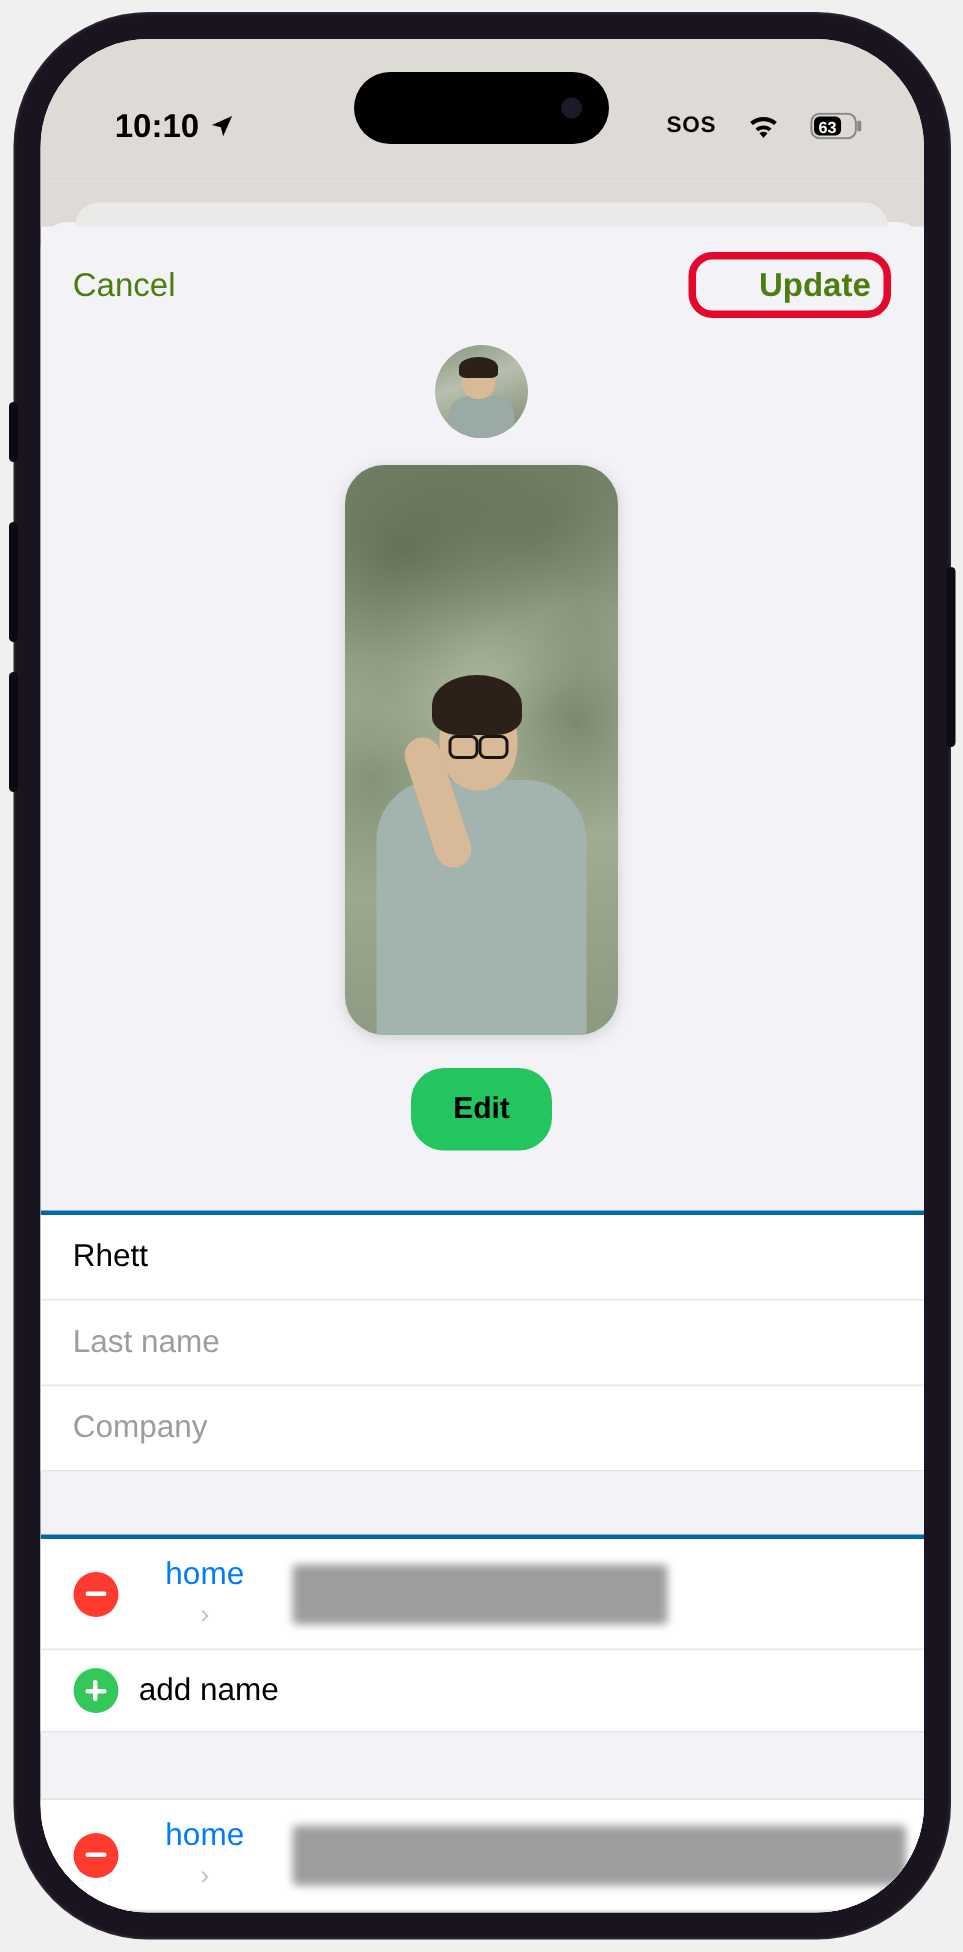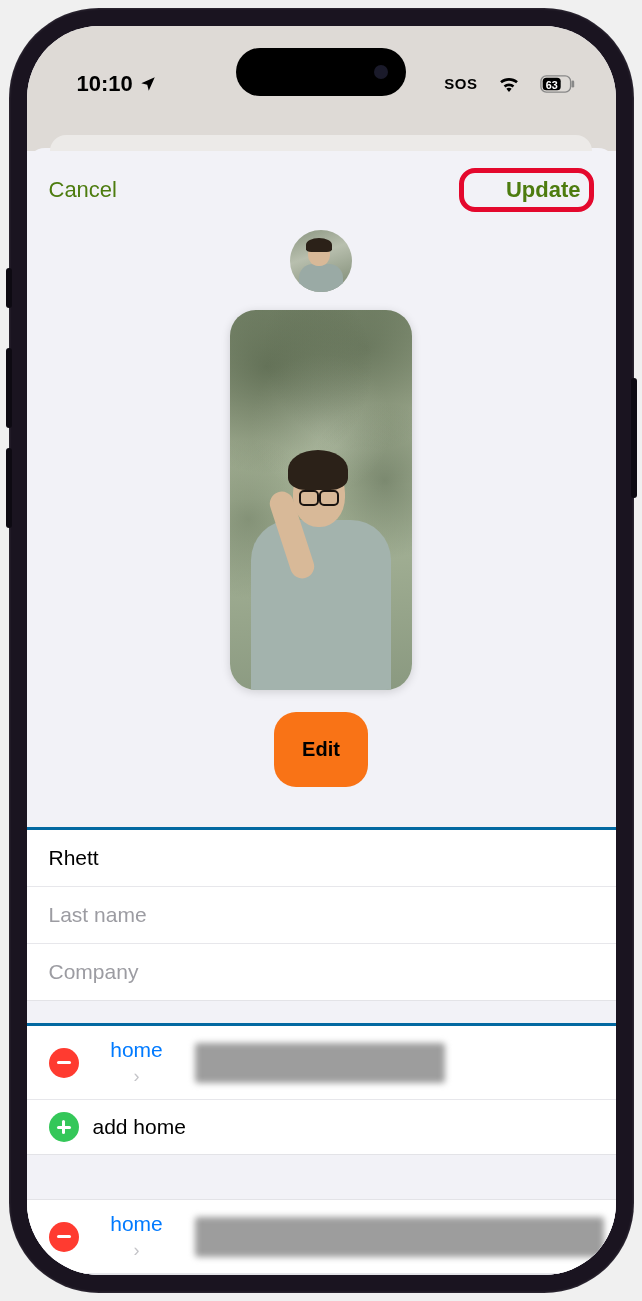--- a/index.html
+++ b/index.html
@@ -208,24 +208,24 @@
   .poster .person-arm {
     position: absolute;
     width: 24px; height: 90px;
     background: #d8b998;
     border-radius: 12px;
     left: 50px; top: 180px;
     transform: rotate(-18deg);
   }
   .edit-pill {
     margin-top: 22px;
-    background: #f97316;
+    background: #22c55e;
     border: none;
     border-radius: 22px;
-    padding: 26px 28px;
+    padding: 16px 28px;
     font-size: 20px;
     font-weight: 600;
     cursor: pointer;
   }
   .form-section {
     background: #fff;
     border-top: 3px solid #0369a1;
     border-bottom: 1px solid #e3e3e7;
     margin-top: 14px;
   }
@@ -405,21 +405,21 @@
           <div class="label-link">
             <span>home</span>
             <span class="chevron">›</span>
           </div>
           <div class="blurred"></div>
         </div>
         <div class="phone-row">
           <div class="circle-btn add">
               <div class="plus"></div>
             </div>
-          <span>add home</span>
+          <span>add name</span>
         </div>
       </div>
 
       <div class="form-section phone-section2" style="position:relative;">
         <div class="phone-row">
           <div class="circle-btn remove">
               <div class="bar"></div>
             </div>
           <div class="label-link">
             <span>home</span>

